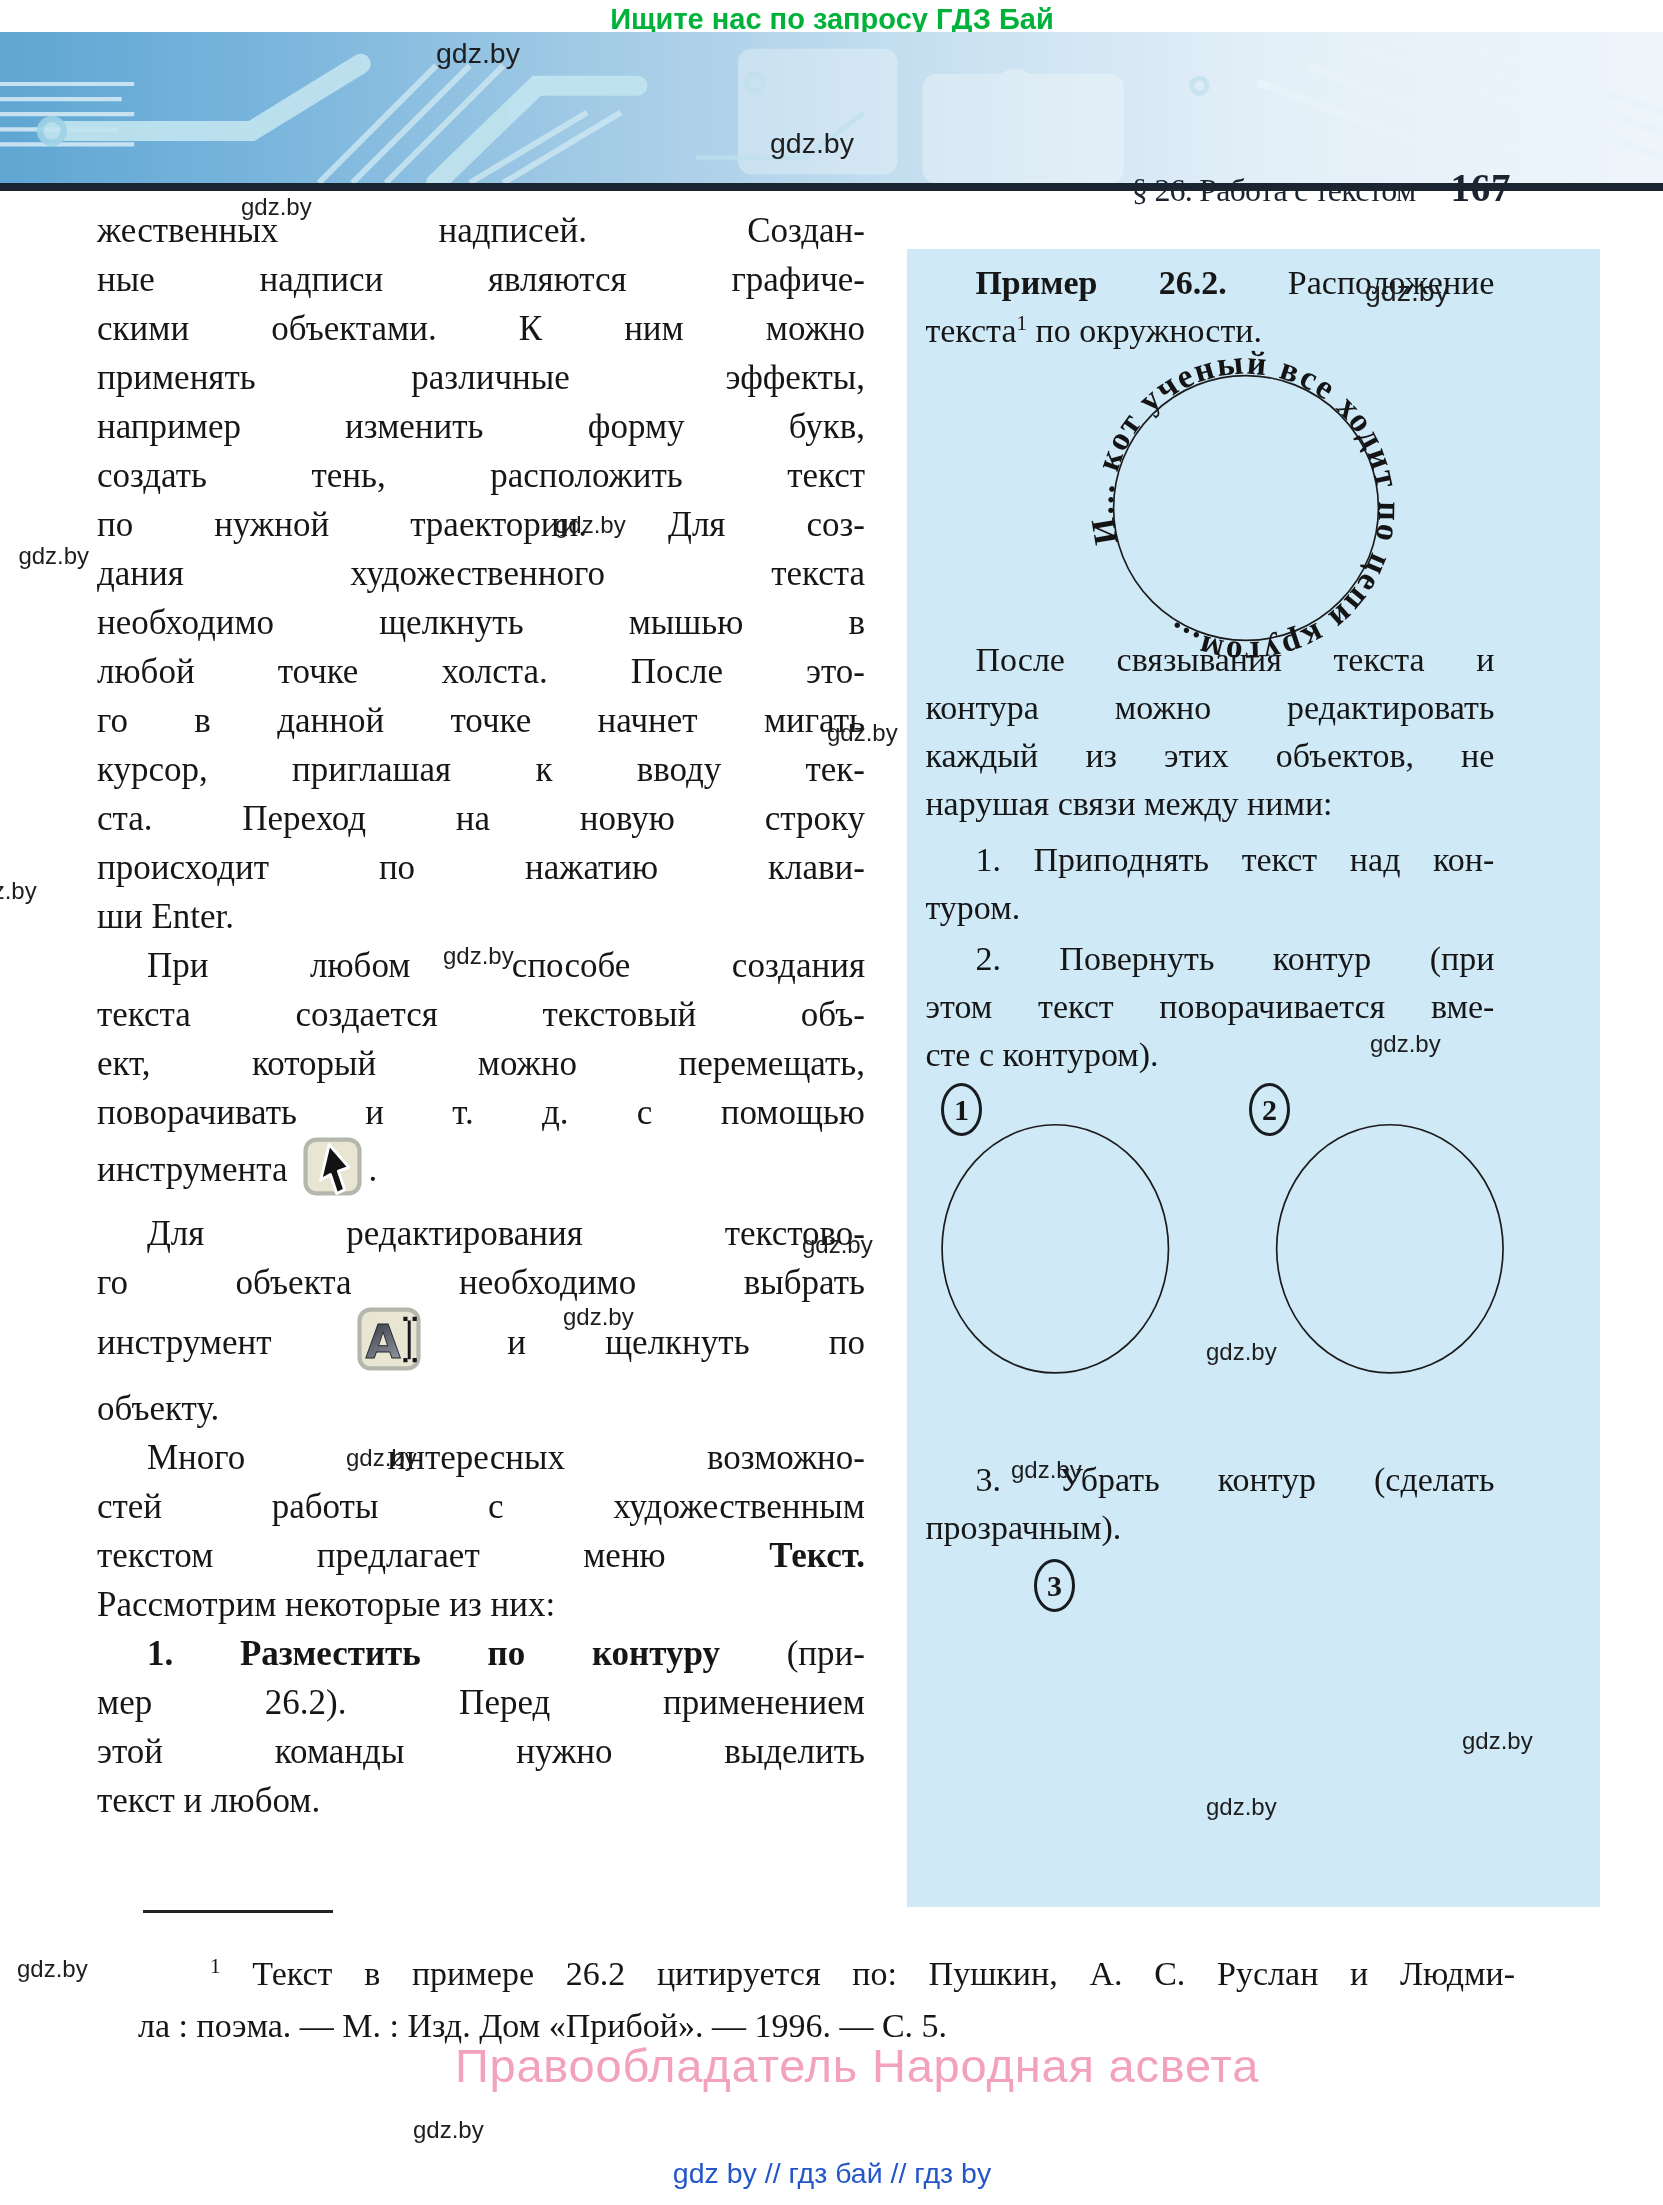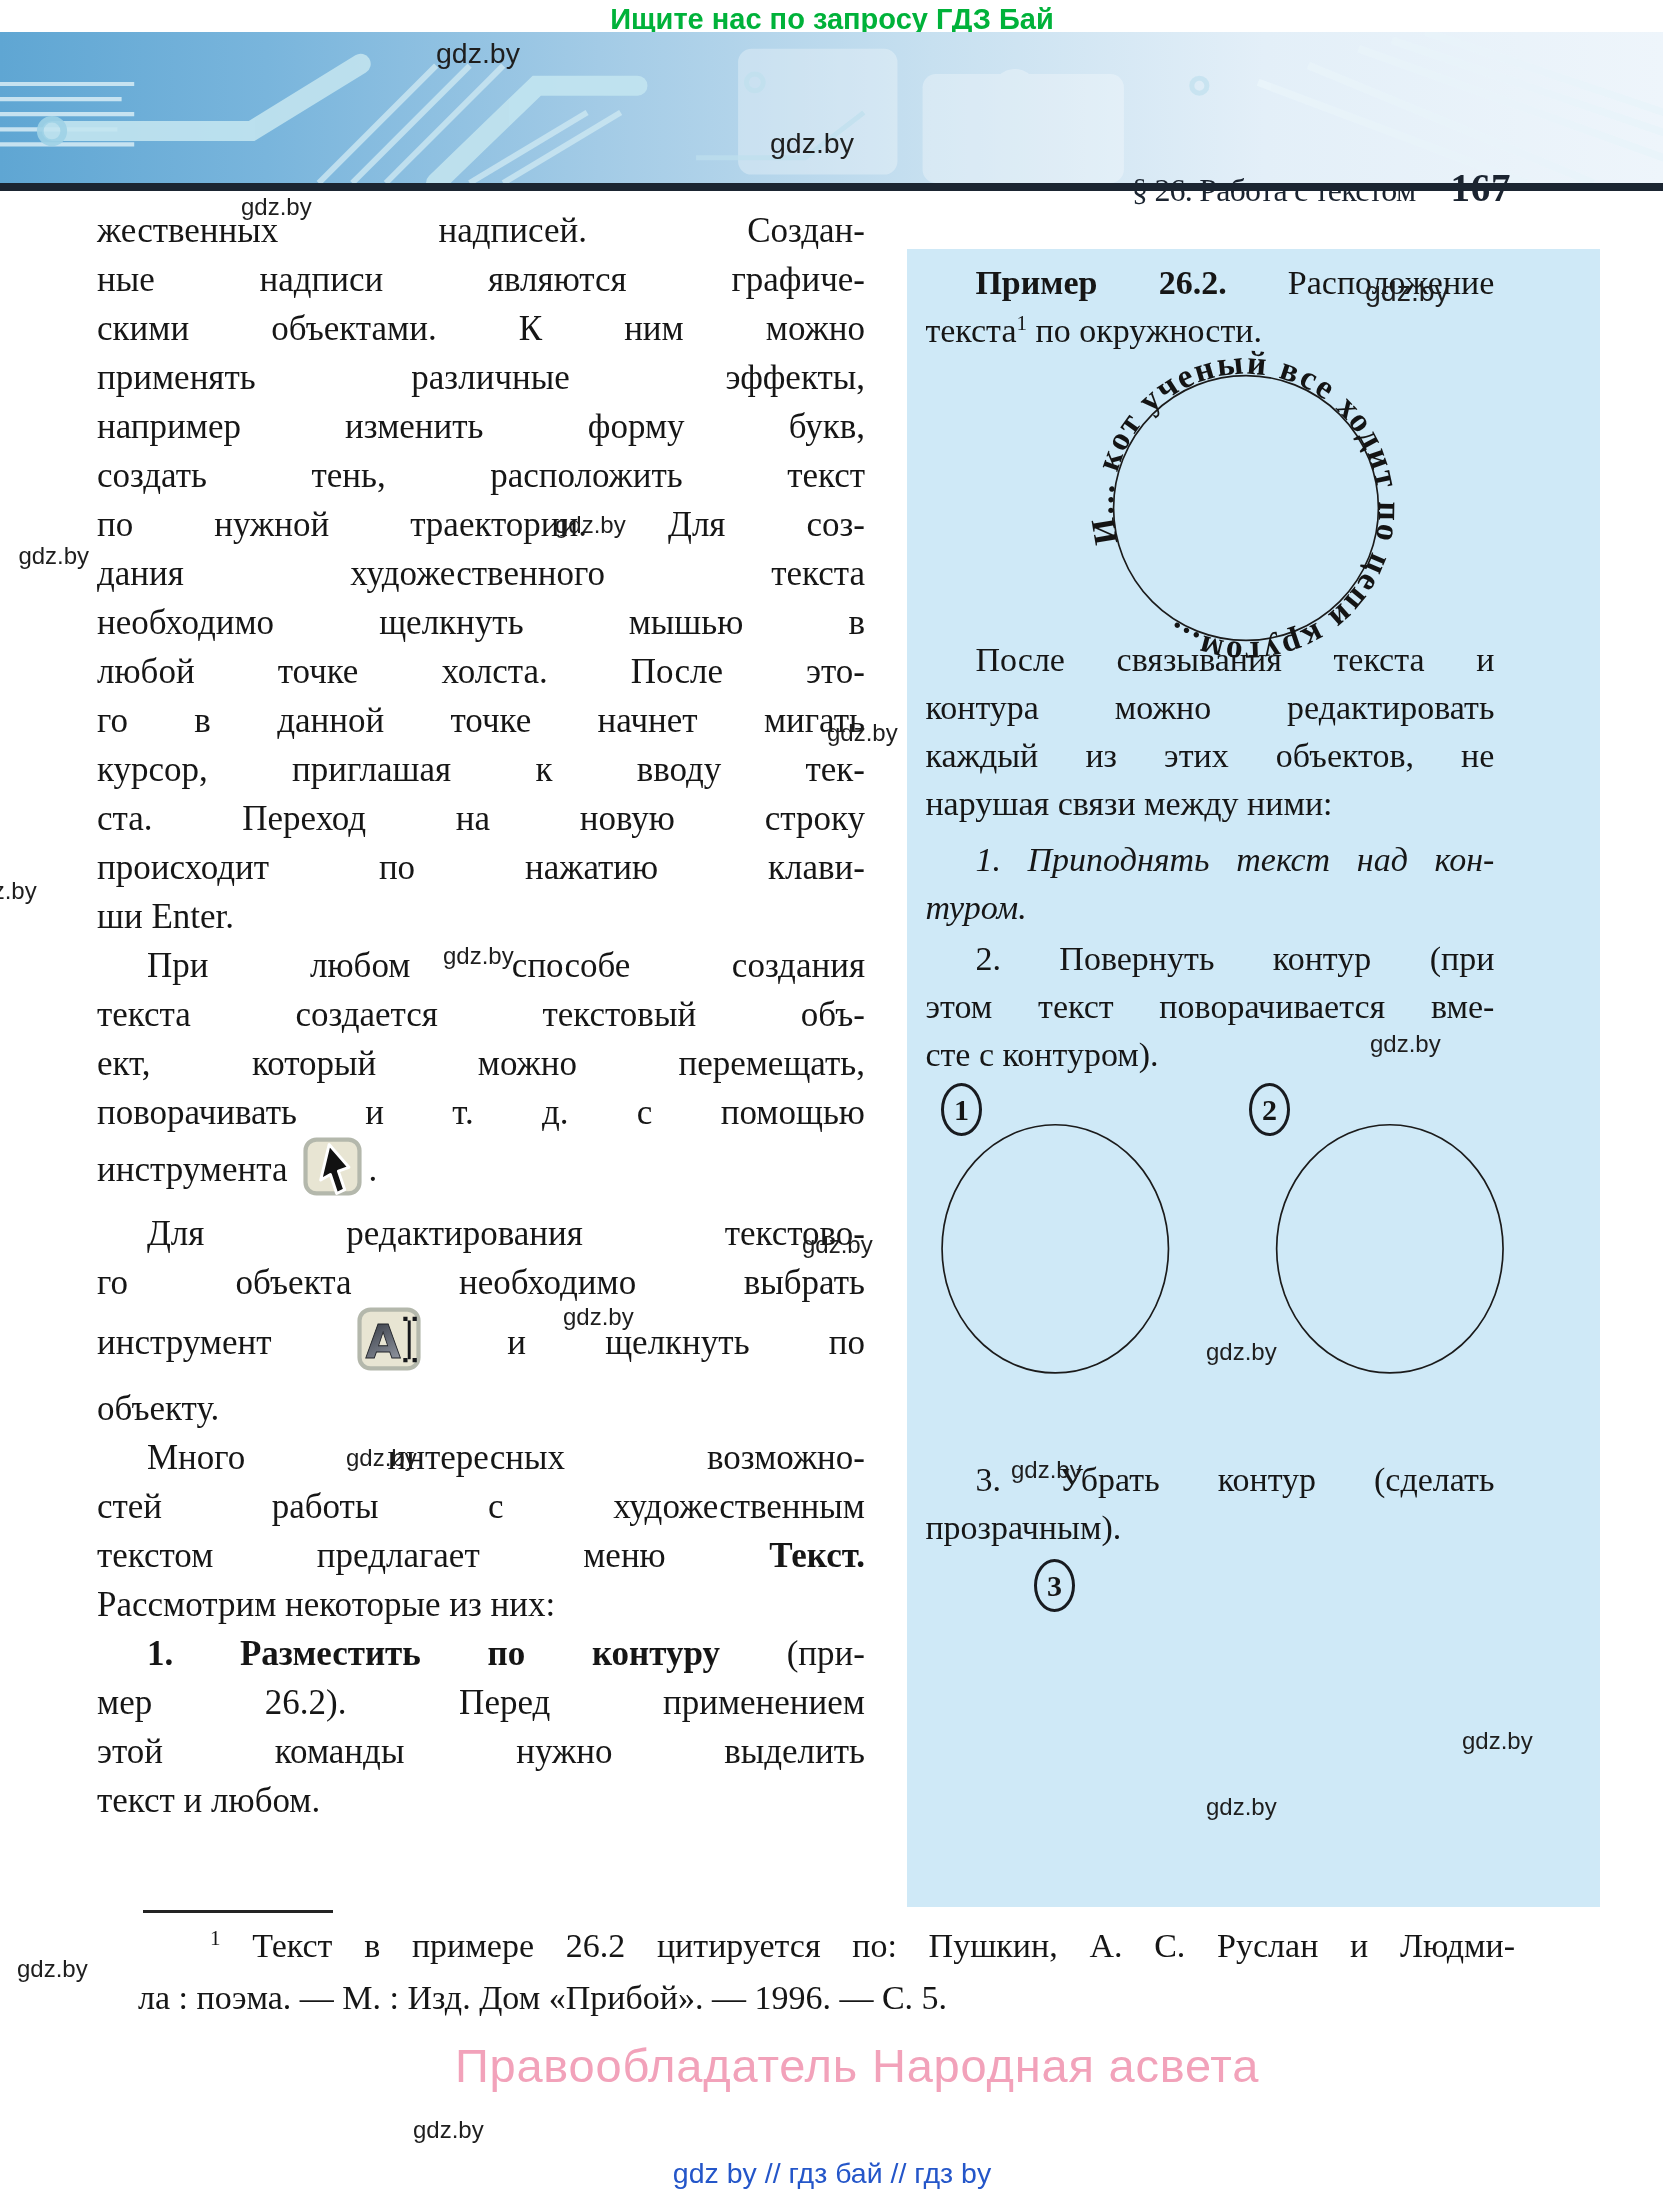--- a/index.html
+++ b/index.html
@@ -29,21 +29,21 @@
   #panel{position:absolute;left:907px;top:225px;width:693px;height:1658px;background:#cfe9f7;z-index:1;margin-top:24px;}
   .pblock{position:absolute;left:18.4px;width:569px;font-size:34px;line-height:48px;}
   .circfig{position:absolute;left:163px;top:83px;}
   .ellipses{position:absolute;left:25px;top:869px;}
   .circnum{position:absolute;display:inline-flex;width:35px;height:47px;border:3.4px solid #181b20;
            border-radius:50%;align-items:center;justify-content:center;
            font-size:30px;font-weight:bold;font-family:"Liberation Serif",serif;}
   
   .fn-rule{position:absolute;left:143px;top:1910px;width:190px;height:3.4px;background:#232323;}
   #footnote{position:absolute;left:138px;top:1920px;width:1377px;font-size:34px;line-height:52px;}
-  #footnote .line:first-child{text-indent:72px;}
+  #footnote .line:first-child{text-indent:72px;margin-top:28px;}
   
   .copyright{position:absolute;left:25px;top:2038px;width:1664px;text-align:center;
              font-family:"Liberation Sans",sans-serif;font-size:47px;letter-spacing:0.8px;}
   .footer-links{position:absolute;left:0;top:2157px;width:100%;text-align:center;
                 font-family:"Liberation Sans",sans-serif;font-size:28.5px;}
   
   .wm{position:absolute;font-family:"Liberation Sans",sans-serif;font-size:24px;color:#1e1e1e;
       z-index:5;white-space:nowrap;}
   .wm.big{font-size:28.5px;}
 </style>
@@ -174,21 +174,21 @@
         <textPath href="#circPath" startOffset="0">И... кот ученый все ходит по цепи кругом...</textPath>
       </text>
     </svg>
 
     <div class="pblock ind para" style="top:387px;">
         <div class="line">После связывания текста и</div>
         <div class="line">контура можно редактировать</div>
         <div class="line">каждый из этих объектов, не</div>
         <div class="line last">нарушая связи между ними:</div>
       </div>
-    <div class="pblock ind para" style="top:587px;font-style:italic;">
+    <div class="pblock ind para" style="top:587px;">
         <div class="line">1. Приподнять текст над кон-</div>
         <div class="line last">туром.</div>
       </div>
     <div class="pblock ind para" style="top:686px;">
         <div class="line">2. Повернуть контур (при</div>
         <div class="line">этом текст поворачивается вме-</div>
         <div class="line last">сте с контуром).</div>
       </div>
 
     <span class="circnum" style="left:34px;top:834px;">1</span>

